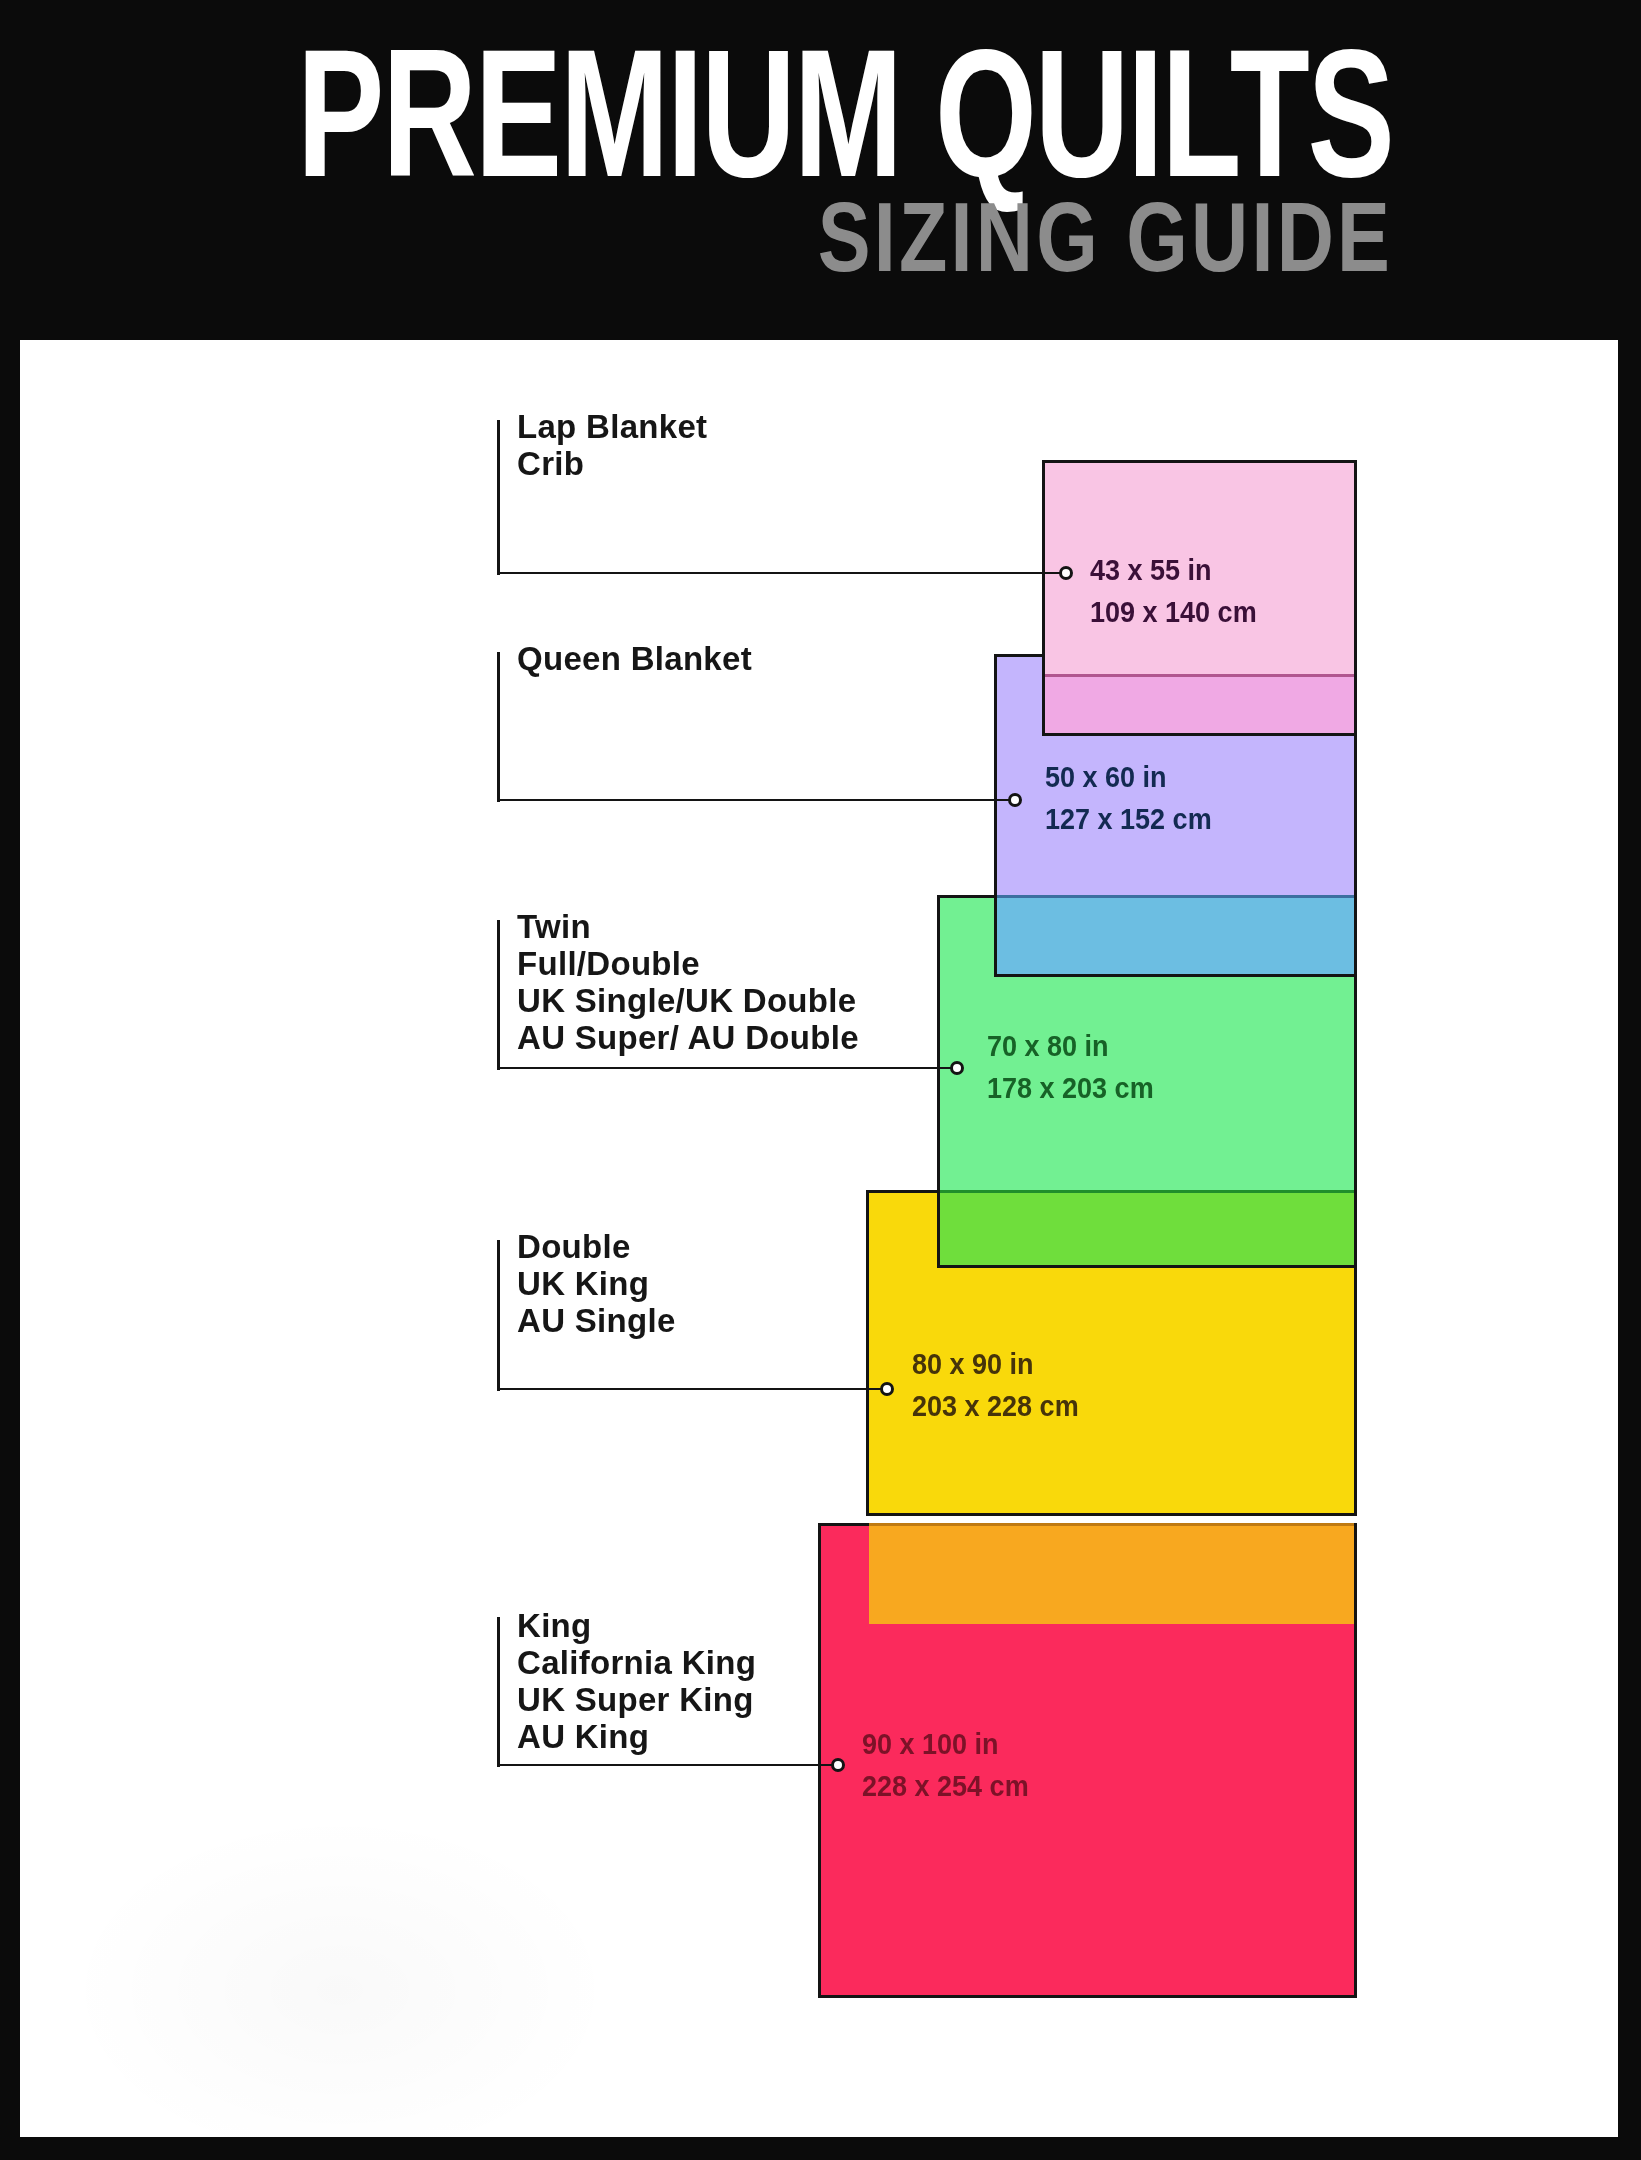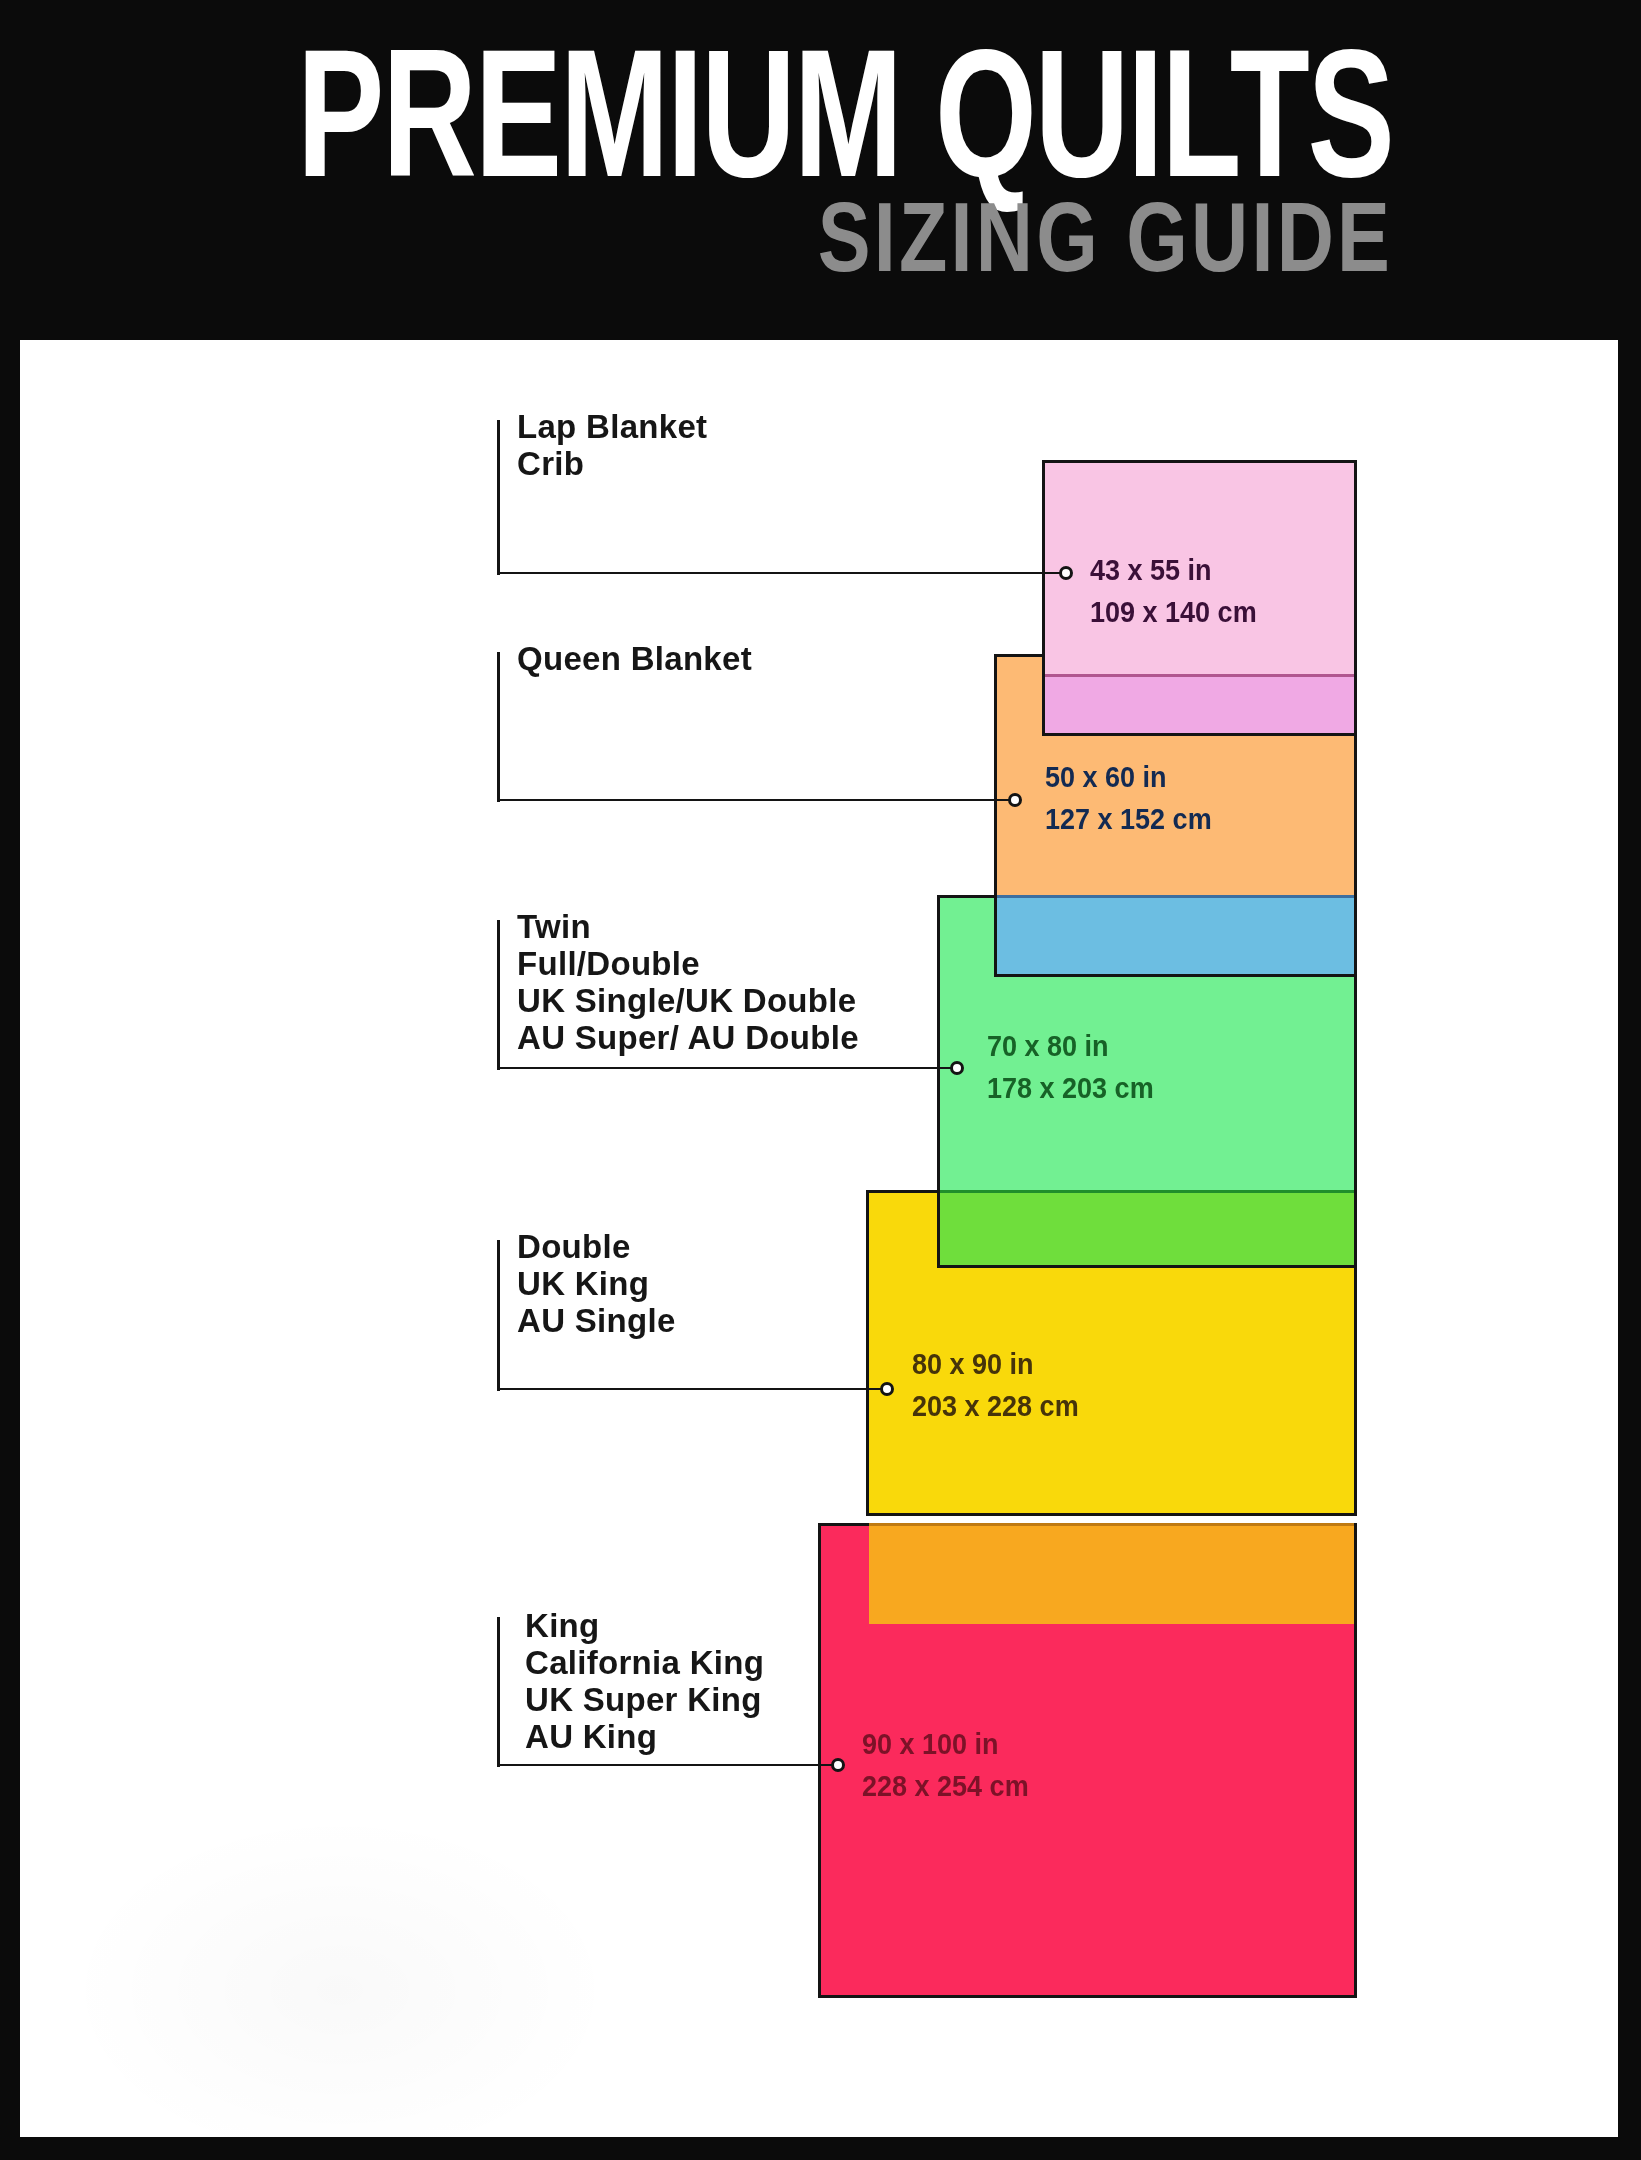--- a/index.html
+++ b/index.html
@@ -66,21 +66,21 @@
     <div class="bracket-v" style="left: 497px; top: 420px; height: 155px; z-index: 60;"></div>
     <div class="leader-h" style="left: 498px; top: 572px; width: 563px; z-index: 60;"></div>
     <div class="dot" style="left: 1059px; top: 566px; z-index: 61;"></div>
     <div class="labels" style="left: 517px; top: 408px; z-index: 60;">
           <div>Lap Blanket</div>
           <div>Crib</div>
         </div>
   </div>
 
   <div class="size-item">
-    <div class="rect" style="left: 994px; top: 654px; width: 363px; height: 323px; background: #fdba74; z-index: 40;">
+    <div class="rect" style="left: 994px; top: 654px; width: 363px; height: 323px; background: #c4b5fd; z-index: 40;">
       <div class="band" style="top: 238px; height: 79px; background: rgb(108, 190, 226); border-top: 3px solid rgb(60, 111, 160);"></div>
       <div class="dims" style="left: 48px; top: 99px; color: rgb(19, 42, 82);">
         <div>50 x 60 in</div>
         <div>127 x 152 cm</div>
       </div>
     </div>
     <div class="bracket-v" style="left: 497px; top: 652px; height: 150px; z-index: 60;"></div>
     <div class="leader-h" style="left: 498px; top: 799px; width: 512px; z-index: 60;"></div>
     <div class="dot" style="left: 1008px; top: 793px; z-index: 61;"></div>
     <div class="labels" style="left: 517px; top: 640px; z-index: 60;">
@@ -129,21 +129,21 @@
     <div class="rect" style="left: 818px; top: 1523px; width: 539px; height: 475px; background: rgb(251, 42, 92); z-index: 10;">
 
       <div class="dims" style="left: 41px; top: 197px; color: rgb(124, 18, 40);">
         <div>90 x 100 in</div>
         <div>228 x 254 cm</div>
       </div>
     </div>
     <div class="bracket-v" style="left: 497px; top: 1617px; height: 150px; z-index: 60;"></div>
     <div class="leader-h" style="left: 498px; top: 1764px; width: 335px; z-index: 60;"></div>
     <div class="dot" style="left: 831px; top: 1758px; z-index: 61;"></div>
-    <div class="labels" style="left: 517px; top: 1607px; z-index: 60; margin-left: 8px;">
+    <div class="labels" style="left: 517px; top: 1607px; z-index: 60;">
           <div>King</div>
           <div>California King</div>
           <div>UK Super King</div>
           <div>AU King</div>
         </div>
   </div>
 </div>
 </div>
 
 </body></html>

